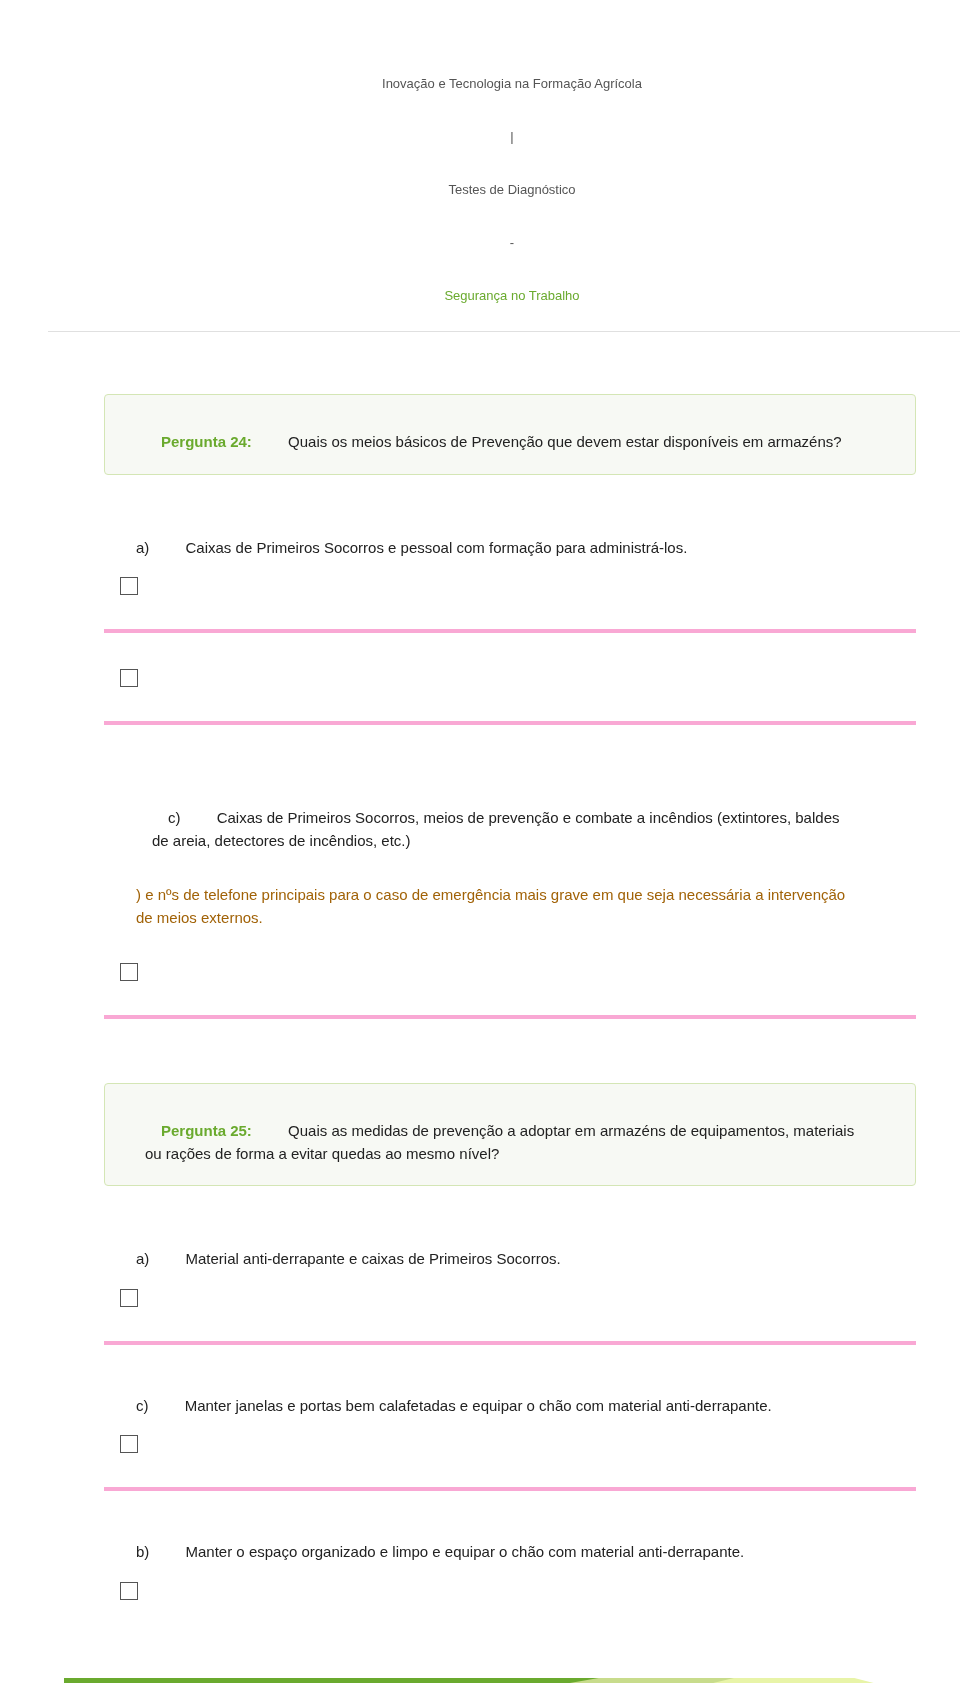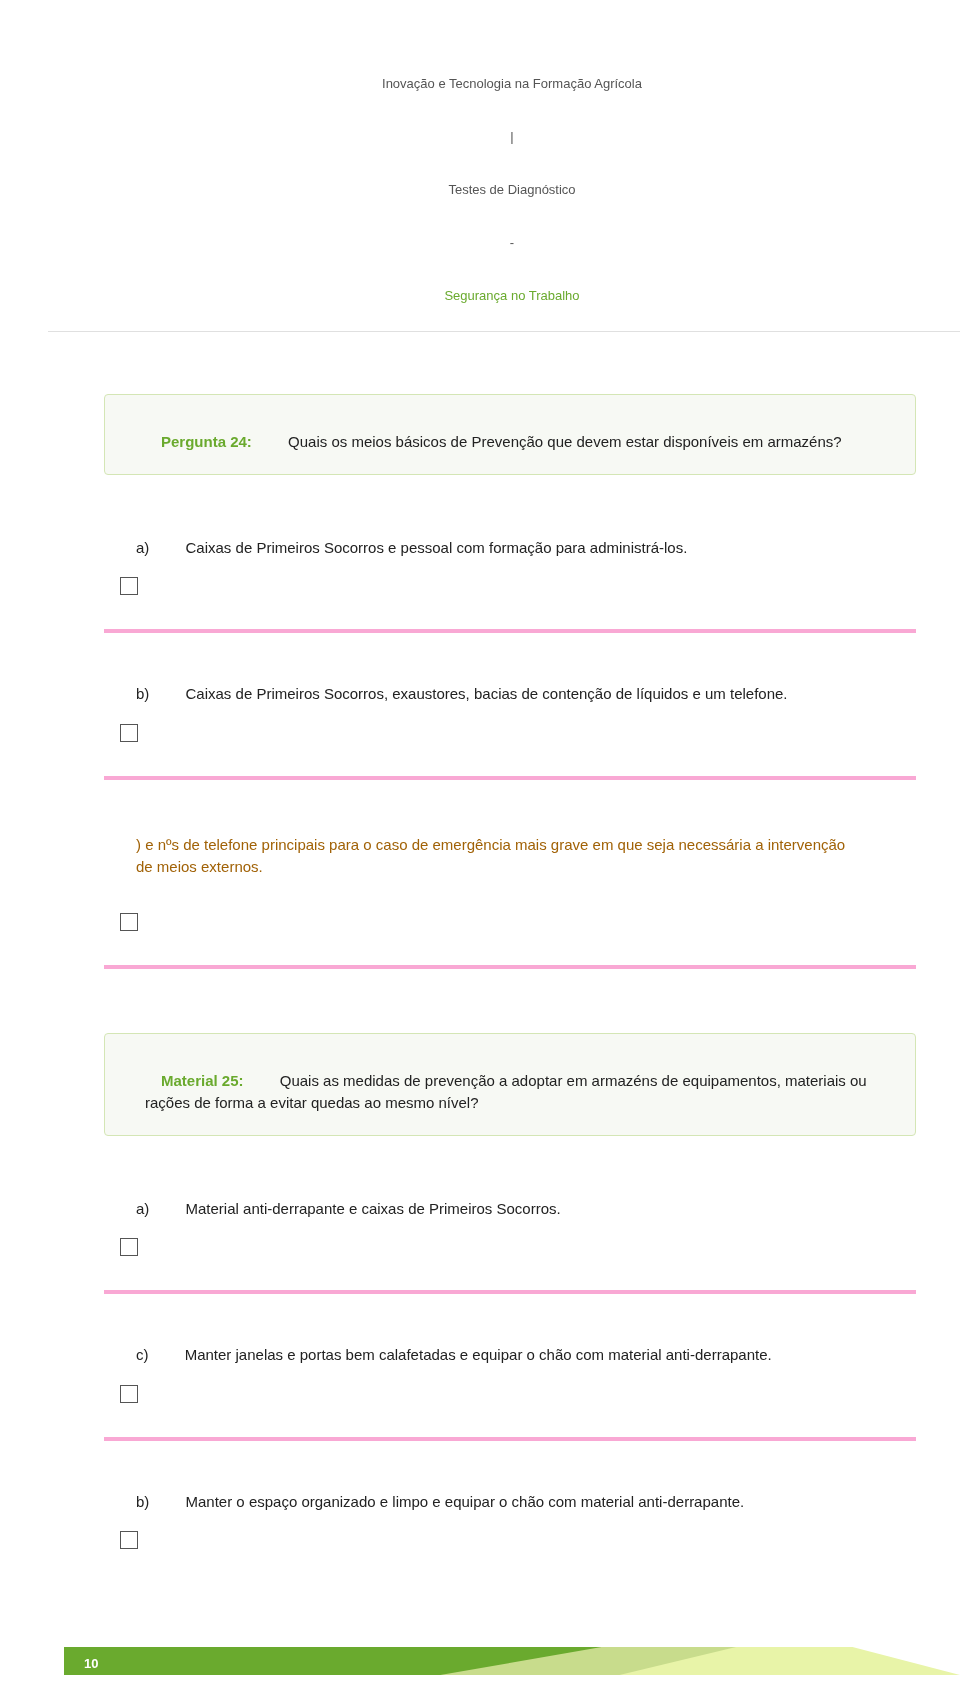--- a/index.html
+++ b/index.html
@@ -177,38 +177,40 @@
   </div>
 
   <div class="answer-option">
     <span class="answer-text">
       <span class="option-letter">a) </span><span>Caixas de Primeiros Socorros e pessoal com formação para administrá-los.</span>
     </span>
     <div class="checkbox"></div>
   </div>
 
   <div class="answer-option">
-    <span class="answer-text">
-      <span class="option-letter">b) </span><span>Caixas de Primeiros Socorros, exaustores, bacias de contenção de líquidos e um telefone.</span>
-    </span>
     <div class="checkbox"></div>
   </div>
 
   <div class="answer-c-combined answer-option">
     <div style="flex:1; padding-right:20px;">
+      <div class="answer-c-row1">
+        <span class="answer-text" style="padding-right:0;">
+          <span class="option-letter">c) </span><span>Caixas de Primeiros Socorros, meios de prevenção e combate a incêndios (extintores, baldes de areia, detectores de incêndios, etc.)</span>
+        </span>
+      </div>
       <div class="answer-c-row2">) e nºs de telefone principais para o caso de emergência mais grave em que seja necessária a intervenção de meios externos.</div>
     </div>
     <div class="checkbox" style="margin-top:2px;"></div>
   </div>
 
   <div style="height: 32px;"></div>
 
   <div class="question-block">
     <p class="question-title">
-      <span class="question-label">Material 25:</span><span> Quais as medidas de prevenção a adoptar em armazéns de equipamentos, materiais ou rações de forma a evitar quedas ao mesmo nível?</span>
+      <span class="question-label">Pergunta 25:</span><span> Quais as medidas de prevenção a adoptar em armazéns de equipamentos, materiais ou rações de forma a evitar quedas ao mesmo nível?</span>
     </p>
   </div>
 
   <div class="answer-option">
     <span class="answer-text">
       <span class="option-letter">a) </span><span>Material anti-derrapante e caixas de Primeiros Socorros.</span>
     </span>
     <div class="checkbox"></div>
   </div>
 

